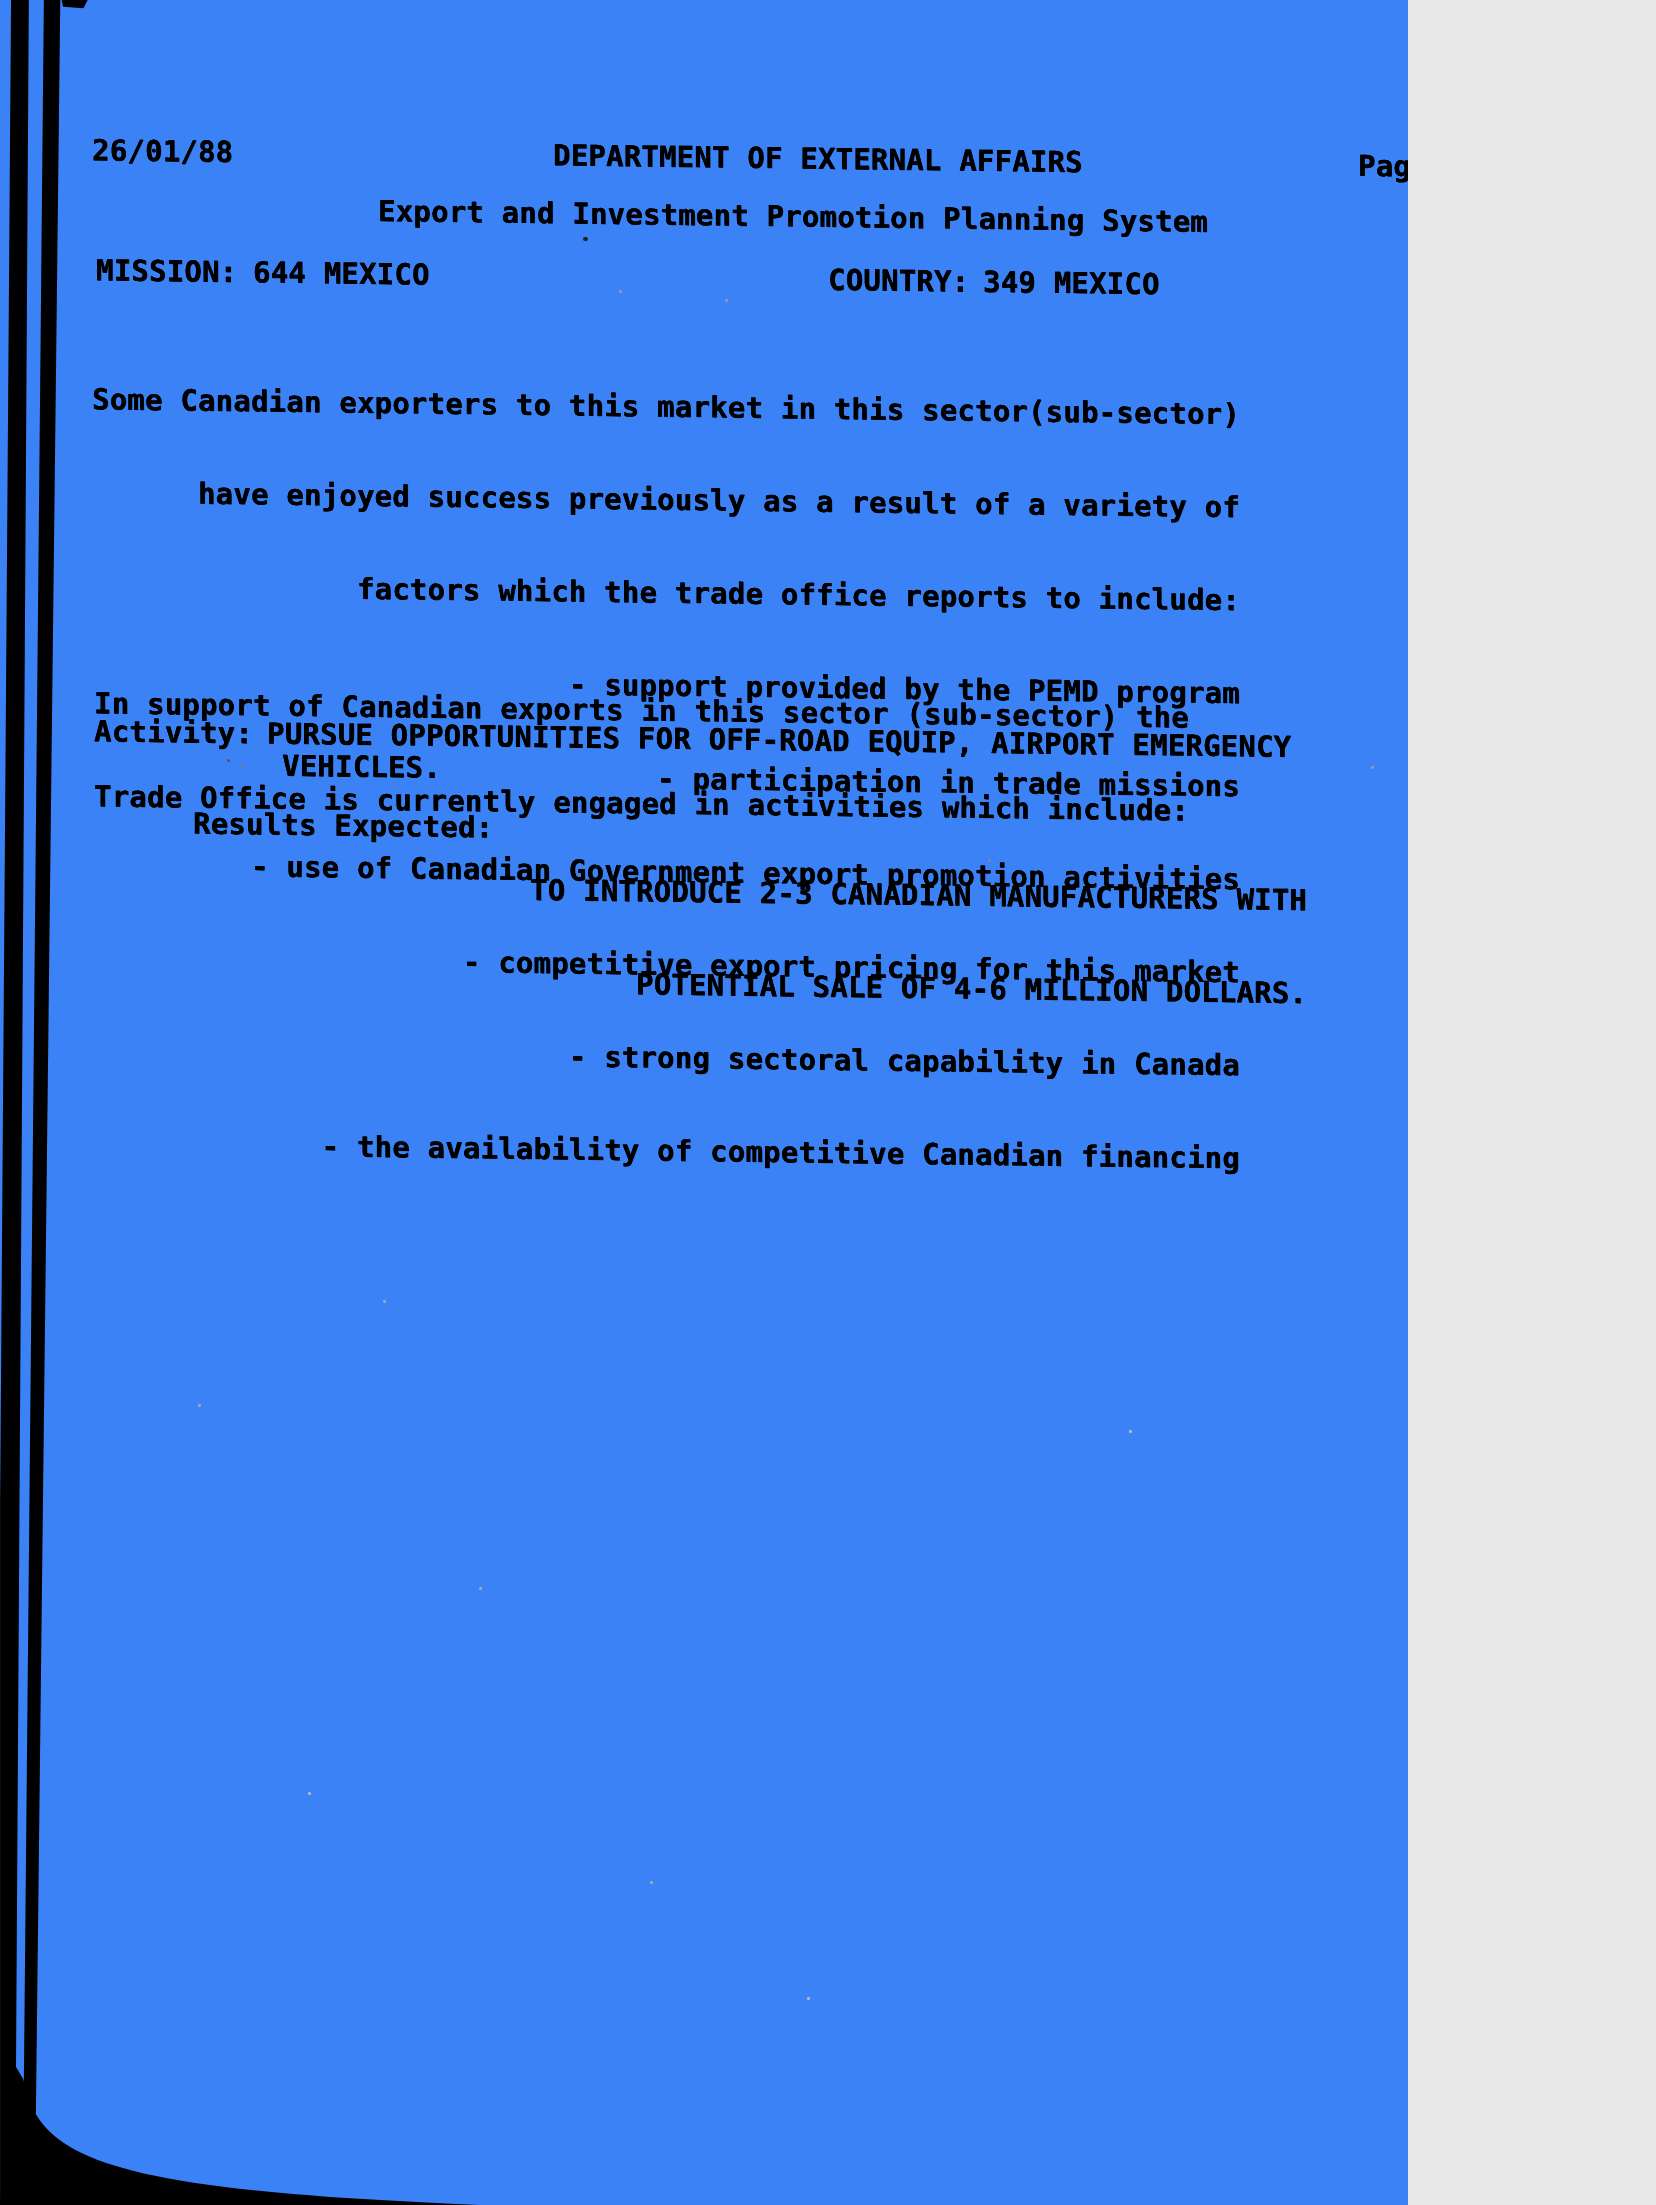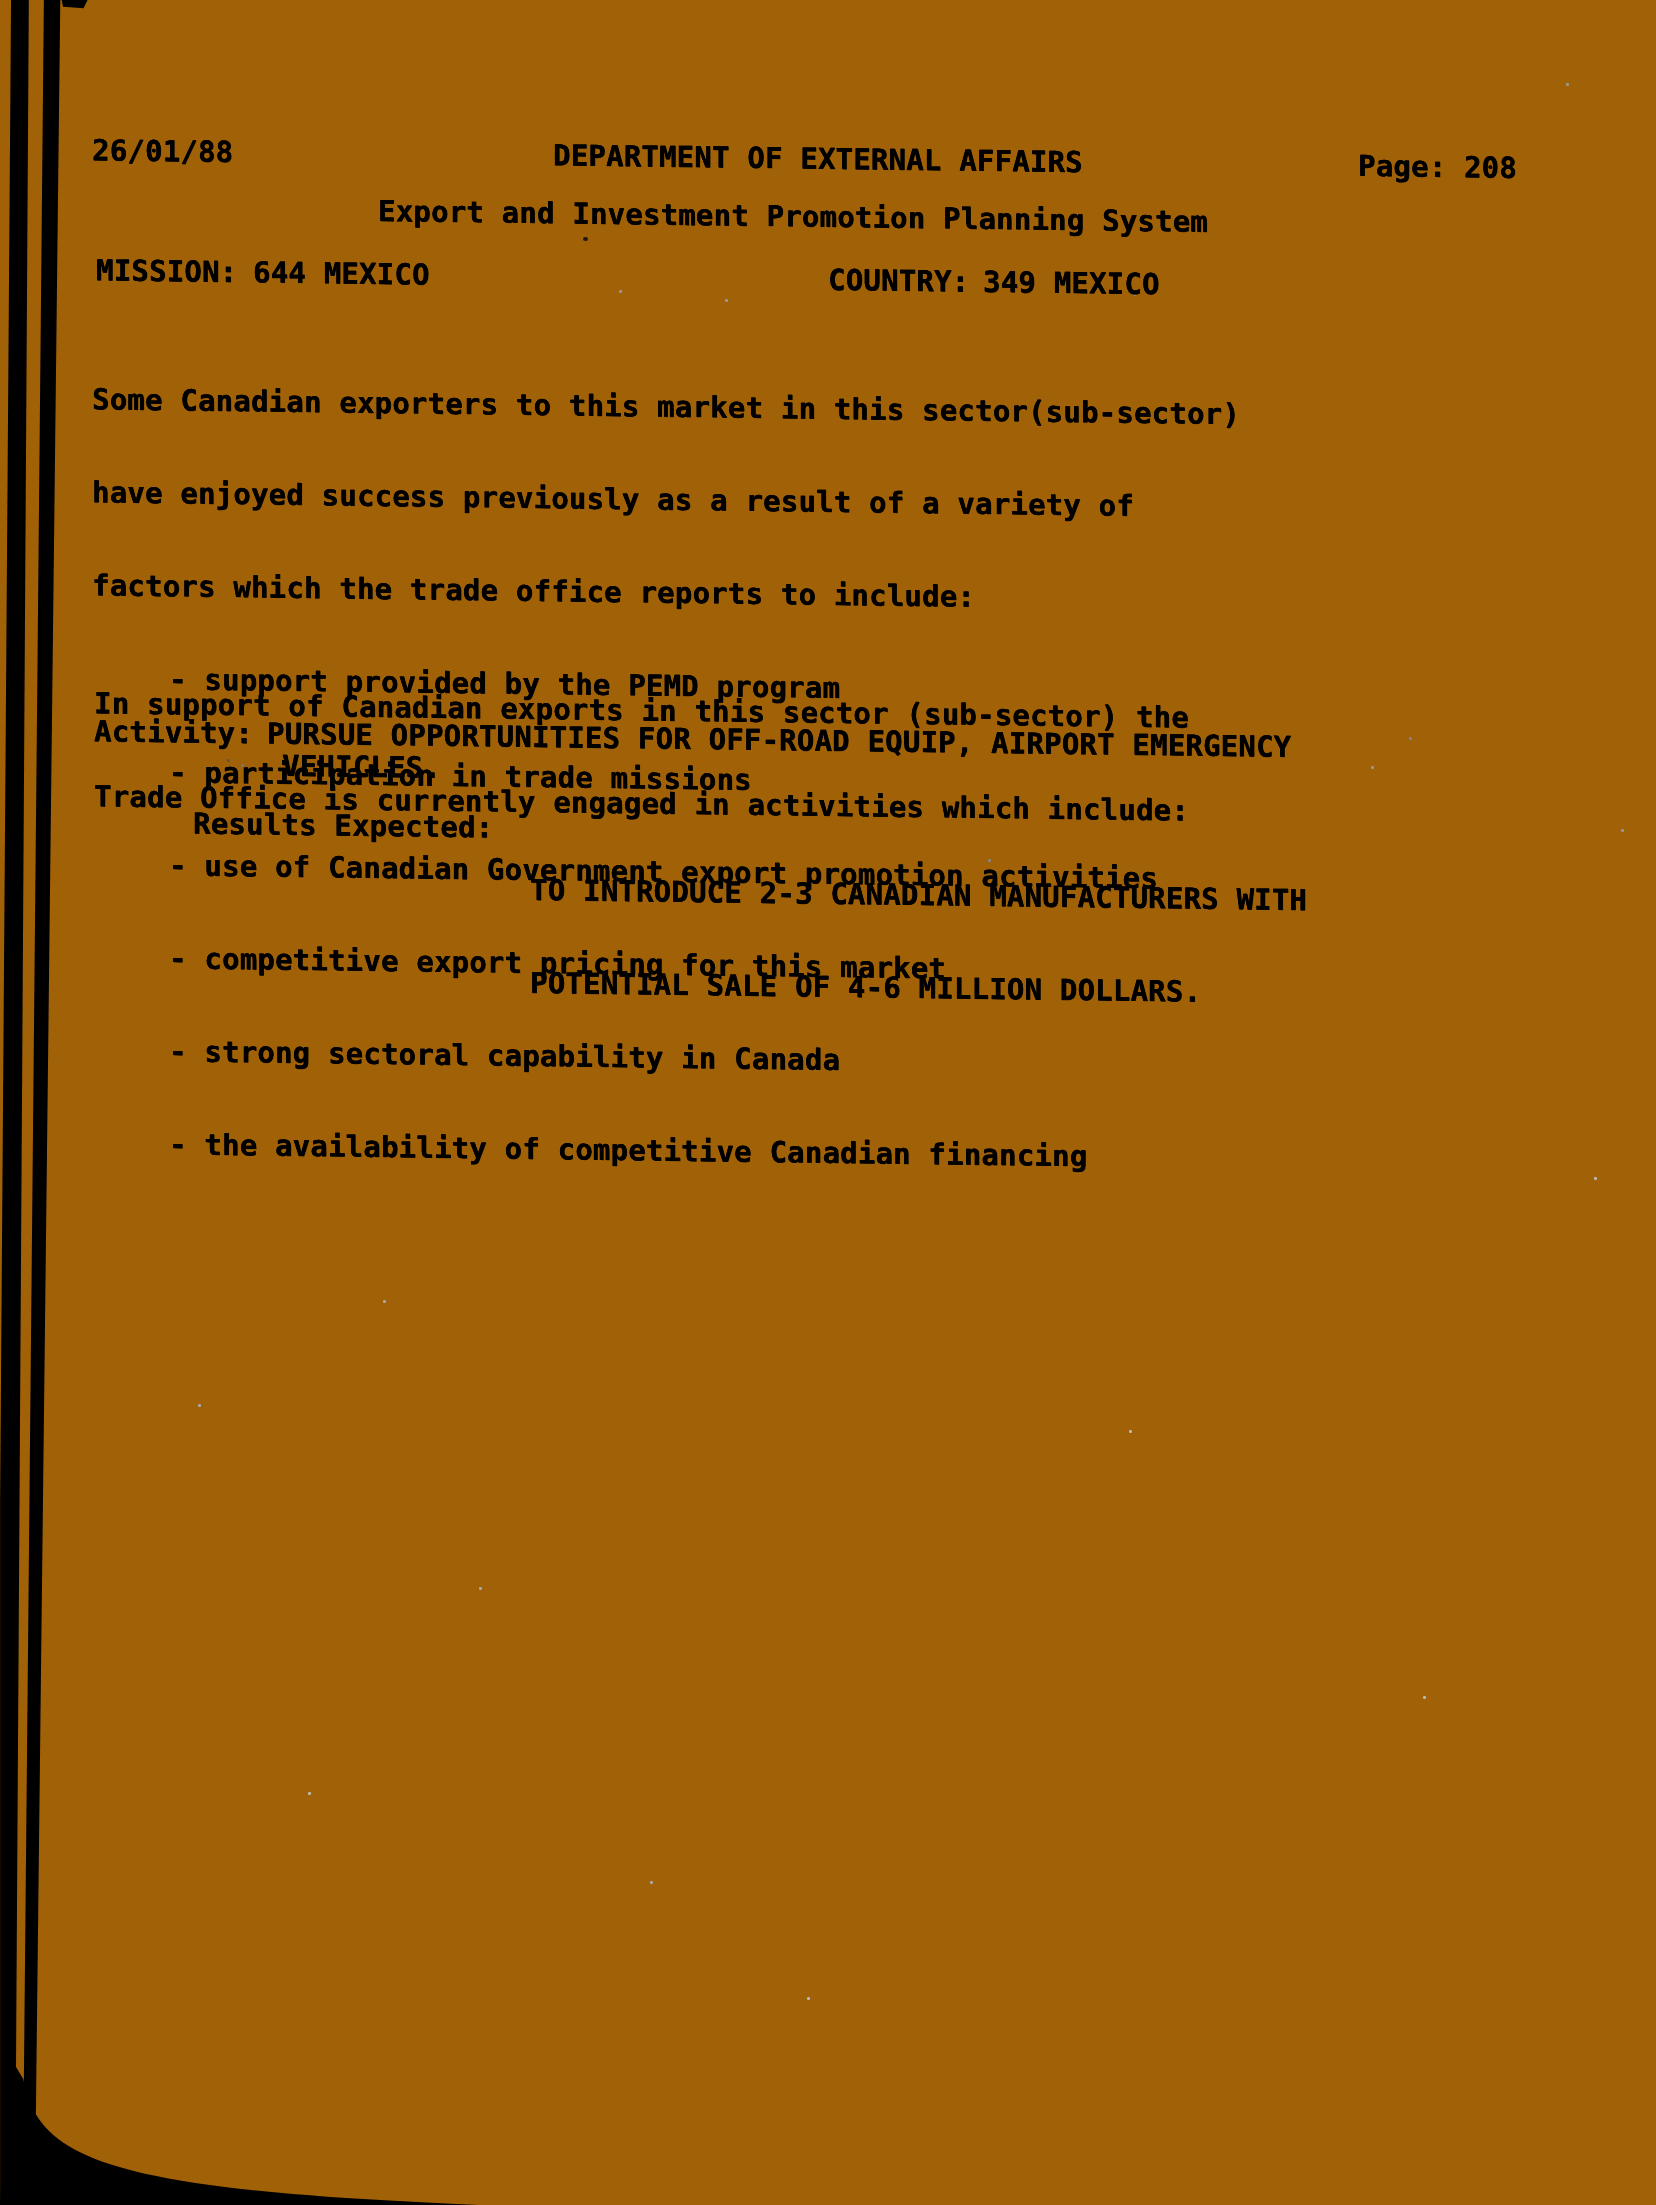--- a/index.html
+++ b/index.html
@@ -1,21 +1,22 @@
 <!DOCTYPE html>
 <html style="font-size:11px"><head>
 <meta charset="utf-8">
 <style>
   html,body{margin:0;padding:0;background:#e8e8e8;}
   #page{
     position:relative;
-    width:1656px;height:2205px;
-    background:#a16207;
+    width:1408px;height:2205px;
+    background:#3b82f6;
     overflow:hidden;
     font-family:"DejaVu Sans Mono","Liberation Mono",monospace;
+    text-align:right;
   }
   #artifacts{position:absolute;left:0;top:0;z-index:0;}
   #content{
     position:absolute;left:0;top:0;width:1656px;height:2205px;
     transform:skewY(0.75deg);
     transform-origin:0 0;
     z-index:1;
   }
   .tx{
     position:absolute;

